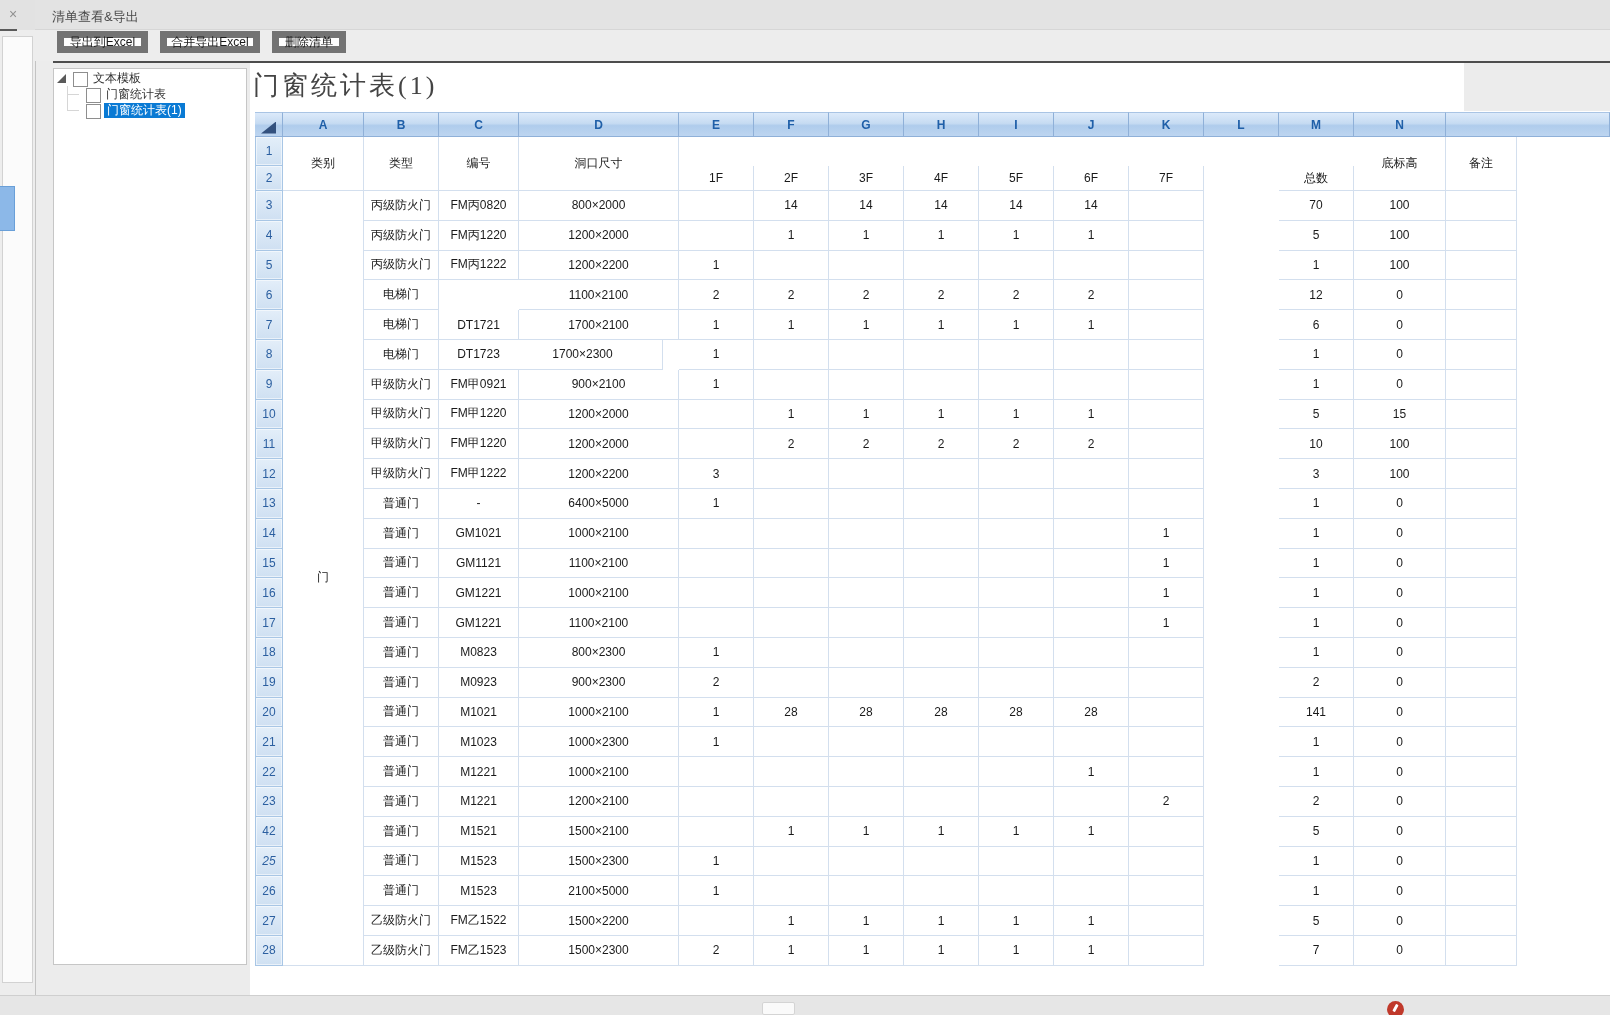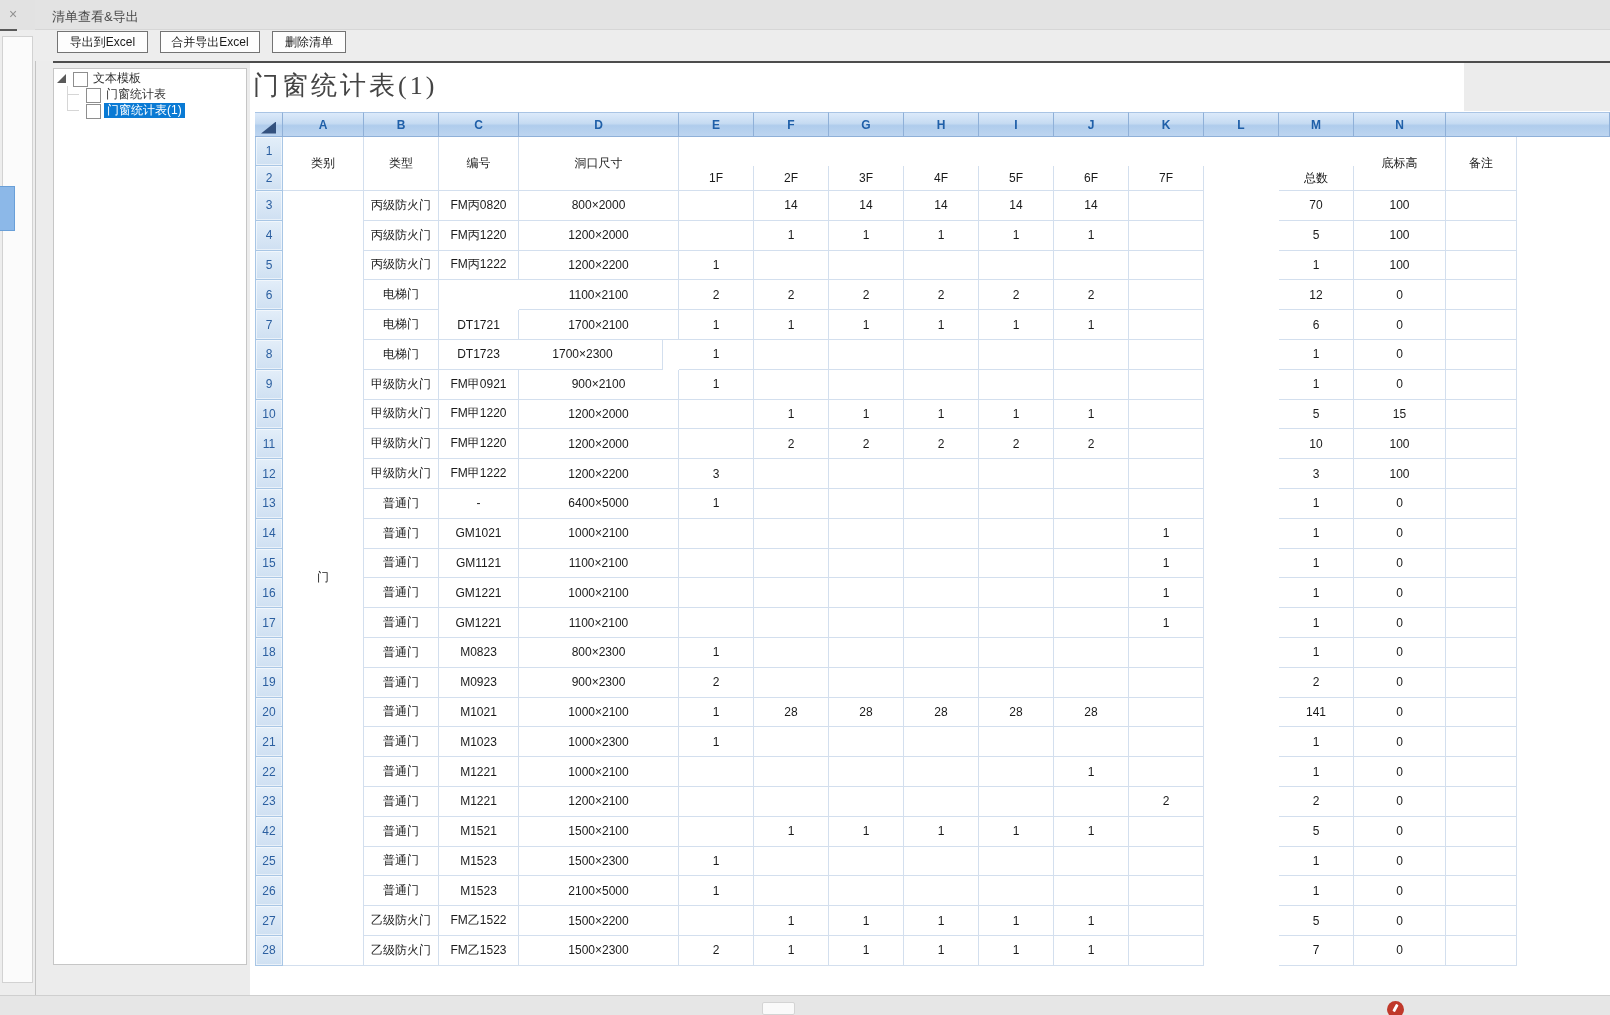--- a/index.html
+++ b/index.html
@@ -17,21 +17,21 @@
   .left-panel{left:2px;top:36px;width:31px;height:947px;background:#fbfbfb;border:1px solid #d2d2d2;}
   .left-bluebox{left:0;top:186px;width:15px;height:45px;background:#8cb8e8;border:1px solid #699fd8;border-left:none;}
   .bl-dash1{left:0;top:1007px;width:14px;height:7px;background:#4e94dc;}
   .bl-dash2{left:18px;top:1010px;width:16px;height:5px;background:#a9cdf0;}
 
   
   .dialog{left:35px;top:0;width:1575px;height:1015px;background:#ececec;border-left:1px solid #c3c3c3;}
   .dlg-titlebar{left:35px;top:0;width:1575px;height:30px;background:#e3e3e3;border-bottom:1px solid #d6d6d6;}
   .dlg-title{left:52px;top:8px;font-size:13px;color:#4a4a4a;}
   .toolbar{left:35px;top:30px;width:1575px;height:31px;background:#ededed;}
-  .tb-btn{position:absolute;box-sizing:border-box;top:31px;height:22px;background:#fdfdfd;border:1px solid #737373;
+  .tb-btn{position:absolute;box-sizing:border-box;top:31px;height:22px;background:#fdfdfd;border:7px solid #737373;
     font-size:12px;color:#1a1a1a;display:flex;align-items:center;justify-content:center;cursor:default;}
   .btn1{left:57px;width:91px;} .btn2{left:160px;width:100px;} .btn3{left:272px;width:74px;}
   .separator{left:53px;top:61px;width:1557px;height:2px;background:#4d4d4d;}
 
   
   .tree-panel{left:53px;top:68px;width:194px;height:897px;background:#ffffff;border:1px solid #c6c6c6;}
   .expander{position:absolute;width:9px;height:9px;background:#5a5a5a;
     clip-path:polygon(100% 0,100% 100%,0 100%);}
   .cbox{position:absolute;width:13px;height:13px;background:#fff;border:1px solid #8e8e8e;}
   .tree-label{position:absolute;font-size:12px;color:#333;white-space:nowrap;line-height:15px;}
@@ -440,21 +440,21 @@
     <div class="gcell gbody" style="left: 424px; top: 704.8px; width: 75px; height: 29.8px;"></div>
     <div class="gcell gbody" style="left: 499px; top: 704.8px; width: 75px; height: 29.8px;">1</div>
     <div class="gcell gbody" style="left: 574px; top: 704.8px; width: 75px; height: 29.8px;">1</div>
     <div class="gcell gbody" style="left: 649px; top: 704.8px; width: 75px; height: 29.8px;">1</div>
     <div class="gcell gbody" style="left: 724px; top: 704.8px; width: 75px; height: 29.8px;">1</div>
     <div class="gcell gbody" style="left: 799px; top: 704.8px; width: 75px; height: 29.8px;">1</div>
     <div class="gcell gbody" style="left: 874px; top: 704.8px; width: 75px; height: 29.8px;"></div>
     <div class="gcell gbody" style="left: 1024px; top: 704.8px; width: 75px; height: 29.8px;">5</div>
     <div class="gcell gbody" style="left: 1099px; top: 704.8px; width: 92px; height: 29.8px;">0</div>
     <div class="gcell gbody" style="left: 1191px; top: 704.8px; width: 71px; height: 29.8px;"></div>
-    <div class="gcell grownum" style="left: 0px; top: 734.6px; width: 28px; height: 29.8px;">25</div>
+    <div class="gcell grownum" style="left: 0px; top: 734.6px; width: 28px; height: 29.8px; font-style: italic;">25</div>
     <div class="gcell gbody" style="left: 109px; top: 734.6px; width: 75px; height: 29.8px;">普通门</div>
     <div class="gcell gbody" style="left: 184px; top: 734.6px; width: 80px; height: 29.8px;">M1523</div>
     <div class="gcell gbody" style="left: 264px; top: 734.6px; width: 160px; height: 29.8px;">1500×2300</div>
     <div class="gcell gbody" style="left: 424px; top: 734.6px; width: 75px; height: 29.8px;">1</div>
     <div class="gcell gbody" style="left: 499px; top: 734.6px; width: 75px; height: 29.8px;"></div>
     <div class="gcell gbody" style="left: 574px; top: 734.6px; width: 75px; height: 29.8px;"></div>
     <div class="gcell gbody" style="left: 649px; top: 734.6px; width: 75px; height: 29.8px;"></div>
     <div class="gcell gbody" style="left: 724px; top: 734.6px; width: 75px; height: 29.8px;"></div>
     <div class="gcell gbody" style="left: 799px; top: 734.6px; width: 75px; height: 29.8px;"></div>
     <div class="gcell gbody" style="left: 874px; top: 734.6px; width: 75px; height: 29.8px;"></div>

